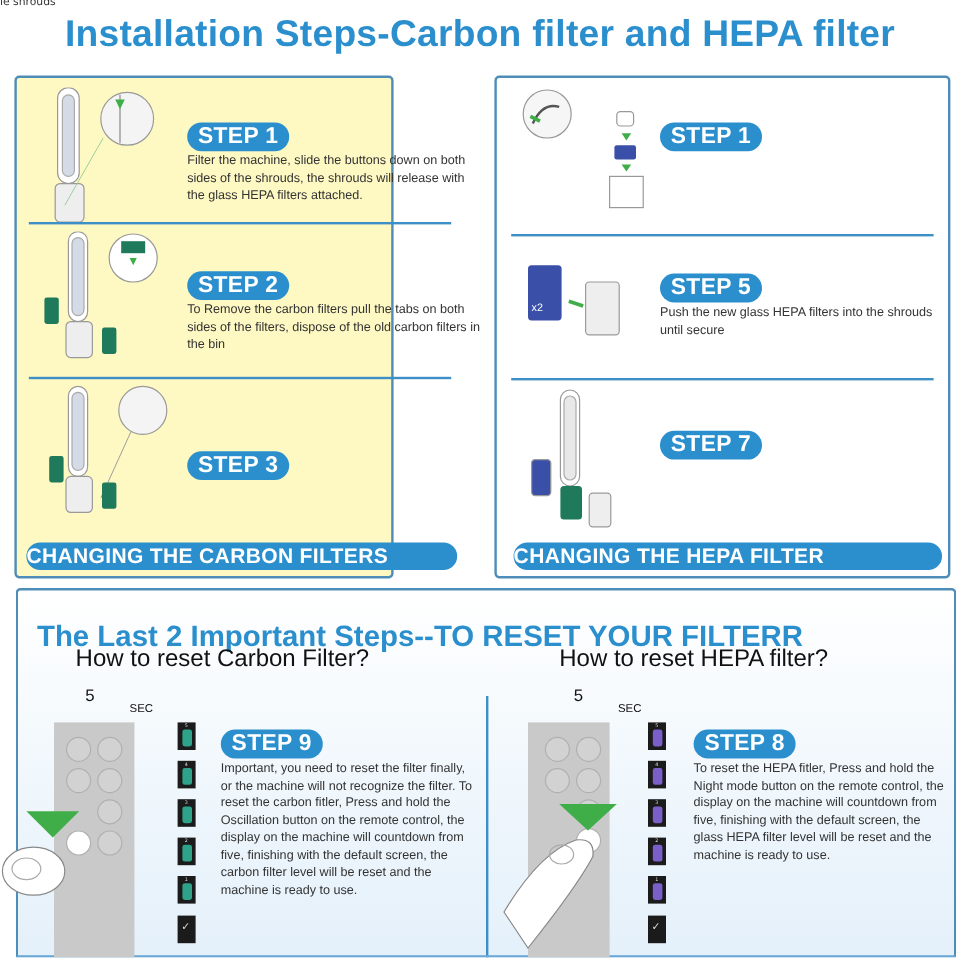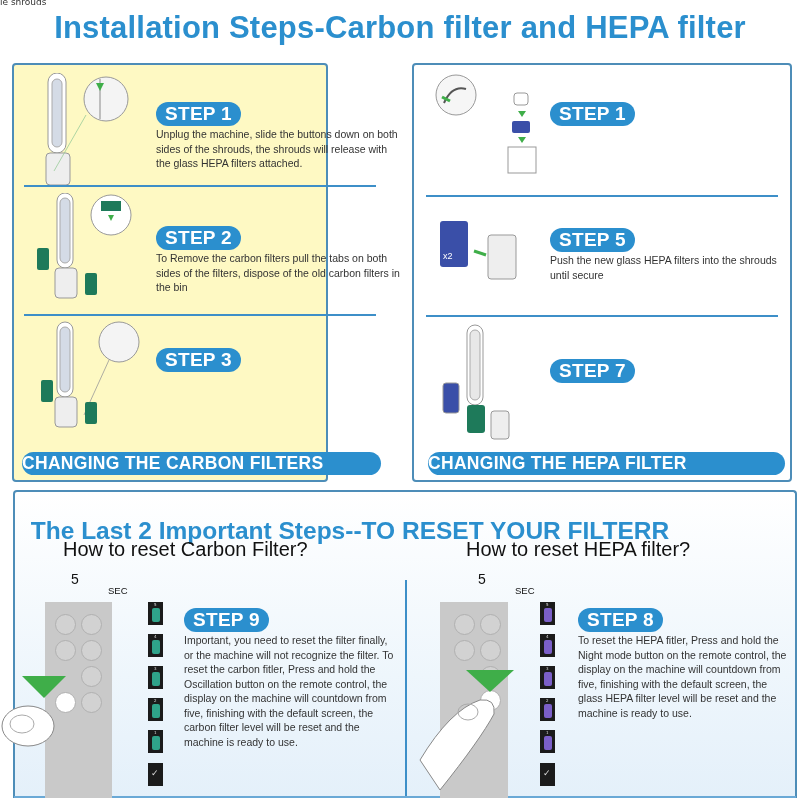--- a/index.html
+++ b/index.html
@@ -44,21 +44,21 @@
       <rect x="12" y="0" width="18" height="80" rx="9" fill="#fff" stroke="#999"></rect>
       <rect x="16" y="6" width="10" height="68" rx="5" fill="#d4dbe6" stroke="#aaa"></rect>
       <rect x="10" y="80" width="24" height="32" rx="4" fill="#eee" stroke="#999"></rect>
       <circle cx="70" cy="26" r="22" fill="#f4f4f4" stroke="#999"></circle>
       <line x1="64" y1="6" x2="64" y2="46" stroke="#888"></line>
       <path d="M60 10 L68 10 L64 18 Z" fill="#3fae49"></path>
       <line x1="50" y1="42" x2="18" y2="98" stroke="#9c9" stroke-width="0.8"></line>
     </svg>
     <div class="step" style="left:142px;top:37px;width:245px">
       <span class="pill">STEP 1</span>
-      <div class="desc">Unplug the machine, slide the buttons down on both sides of the shrouds, the shrouds will release with the glass HEPA filters attached.</div>
+      <div class="desc">Filter the machine, slide the buttons down on both sides of the shrouds, the shrouds will release with the glass HEPA filters attached.</div>
     </div>
     <div class="sep" style="left:10px;top:120px;width:352px"></div>
 
     <svg class="ill" style="left:15px;top:128px" width="120" height="110">
       <rect x="28" y="0" width="16" height="75" rx="8" fill="#fff" stroke="#999"></rect>
       <rect x="31" y="5" width="10" height="65" rx="5" fill="#d4dbe6" stroke="#aaa"></rect>
       <rect x="26" y="75" width="22" height="30" rx="4" fill="#eee" stroke="#999"></rect>
       <circle cx="82" cy="22" r="20" fill="#fff" stroke="#999"></circle>
       <rect x="72" y="8" width="20" height="10" fill="#1e7a5a"></rect>
       <path d="M79 22 L85 22 L82 28 Z" fill="#3fae49"></path>
@@ -73,21 +73,21 @@
 
     <svg class="ill" style="left:15px;top:255px" width="120" height="115">
       <rect x="28" y="2" width="16" height="75" rx="8" fill="#fff" stroke="#999"></rect>
       <rect x="31" y="7" width="10" height="65" rx="5" fill="#d4dbe6" stroke="#aaa"></rect>
       <rect x="26" y="77" width="22" height="30" rx="4" fill="#eee" stroke="#999"></rect>
       <circle cx="90" cy="22" r="20" fill="#f4f4f4" stroke="#999"></circle>
       <line x1="80" y1="40" x2="55" y2="95" stroke="#999" stroke-width="0.8"></line>
       <rect x="12" y="60" width="12" height="22" rx="2" fill="#1e7a5a"></rect>
       <rect x="56" y="82" width="12" height="22" rx="2" fill="#1e7a5a"></rect>
     </svg>
-    <div class="step" style="left:142px;top:283px;width:245px">
+    <div class="step" style="left:142px;top:311px;width:245px">
       <span class="pill">STEP 3</span>
     </div>
     <div class="banner" style="left:8px;top:387px;width:359px">CHANGING THE CARBON FILTERS</div>
   </div>
 
   <div class="panel right">
     <svg class="ill" style="left:20px;top:8px" width="110" height="110">
       <circle cx="22" cy="22" r="20" fill="#f6f6f6" stroke="#999"></circle>
       <path d="M10 30 Q18 12 32 16" fill="none" stroke="#555" stroke-width="2"></path>
       <path d="M8 24 L16 28" stroke="#3fae49" stroke-width="3"></path>

